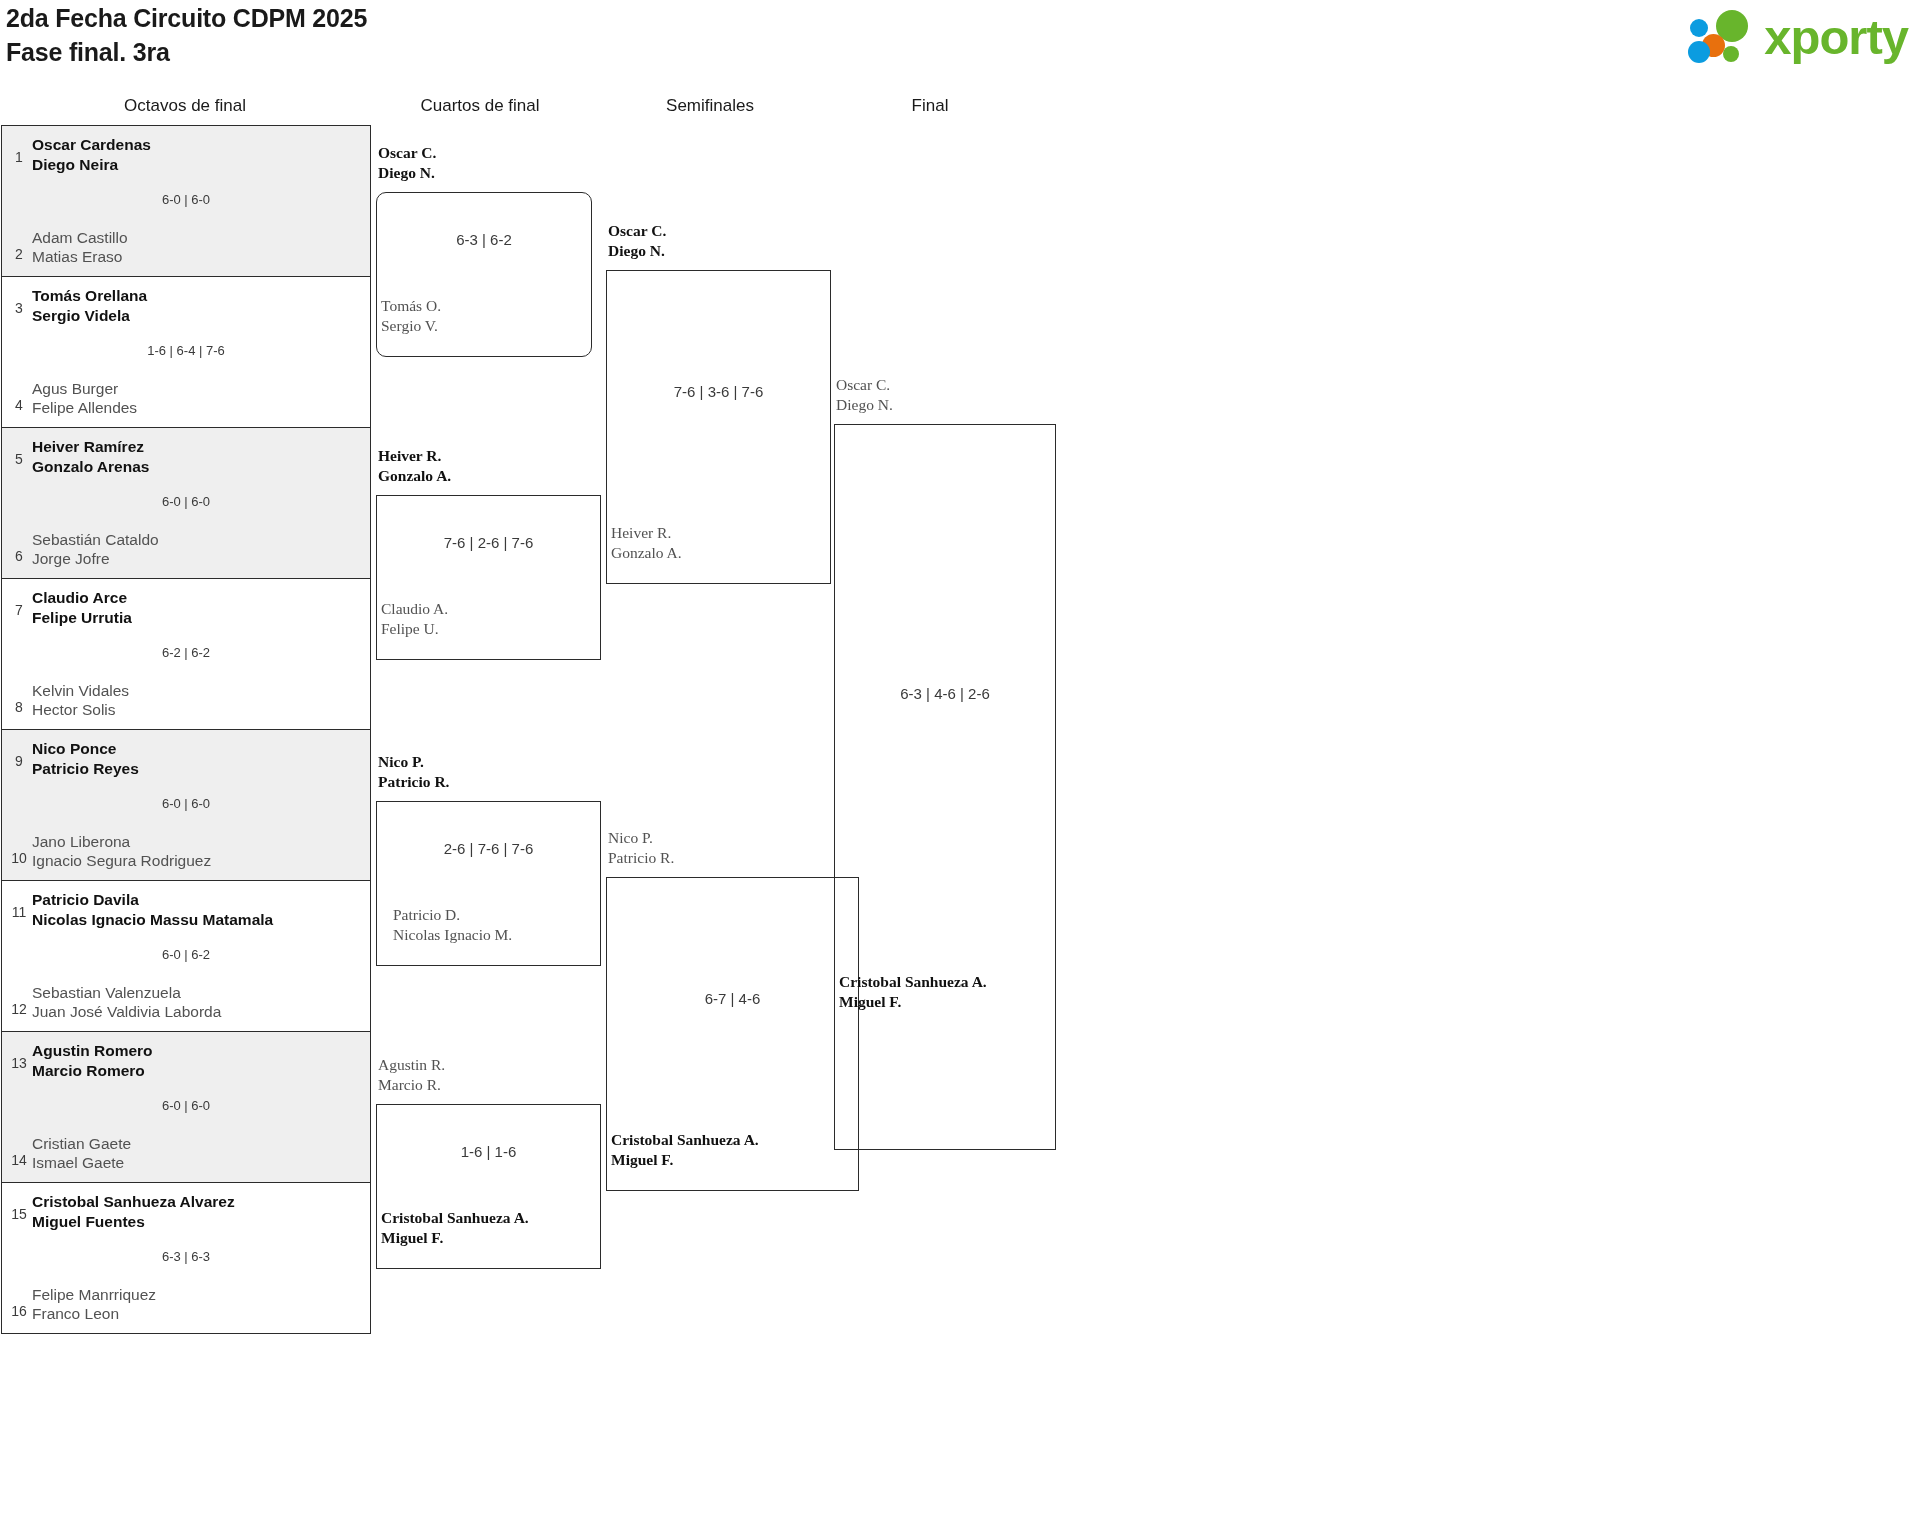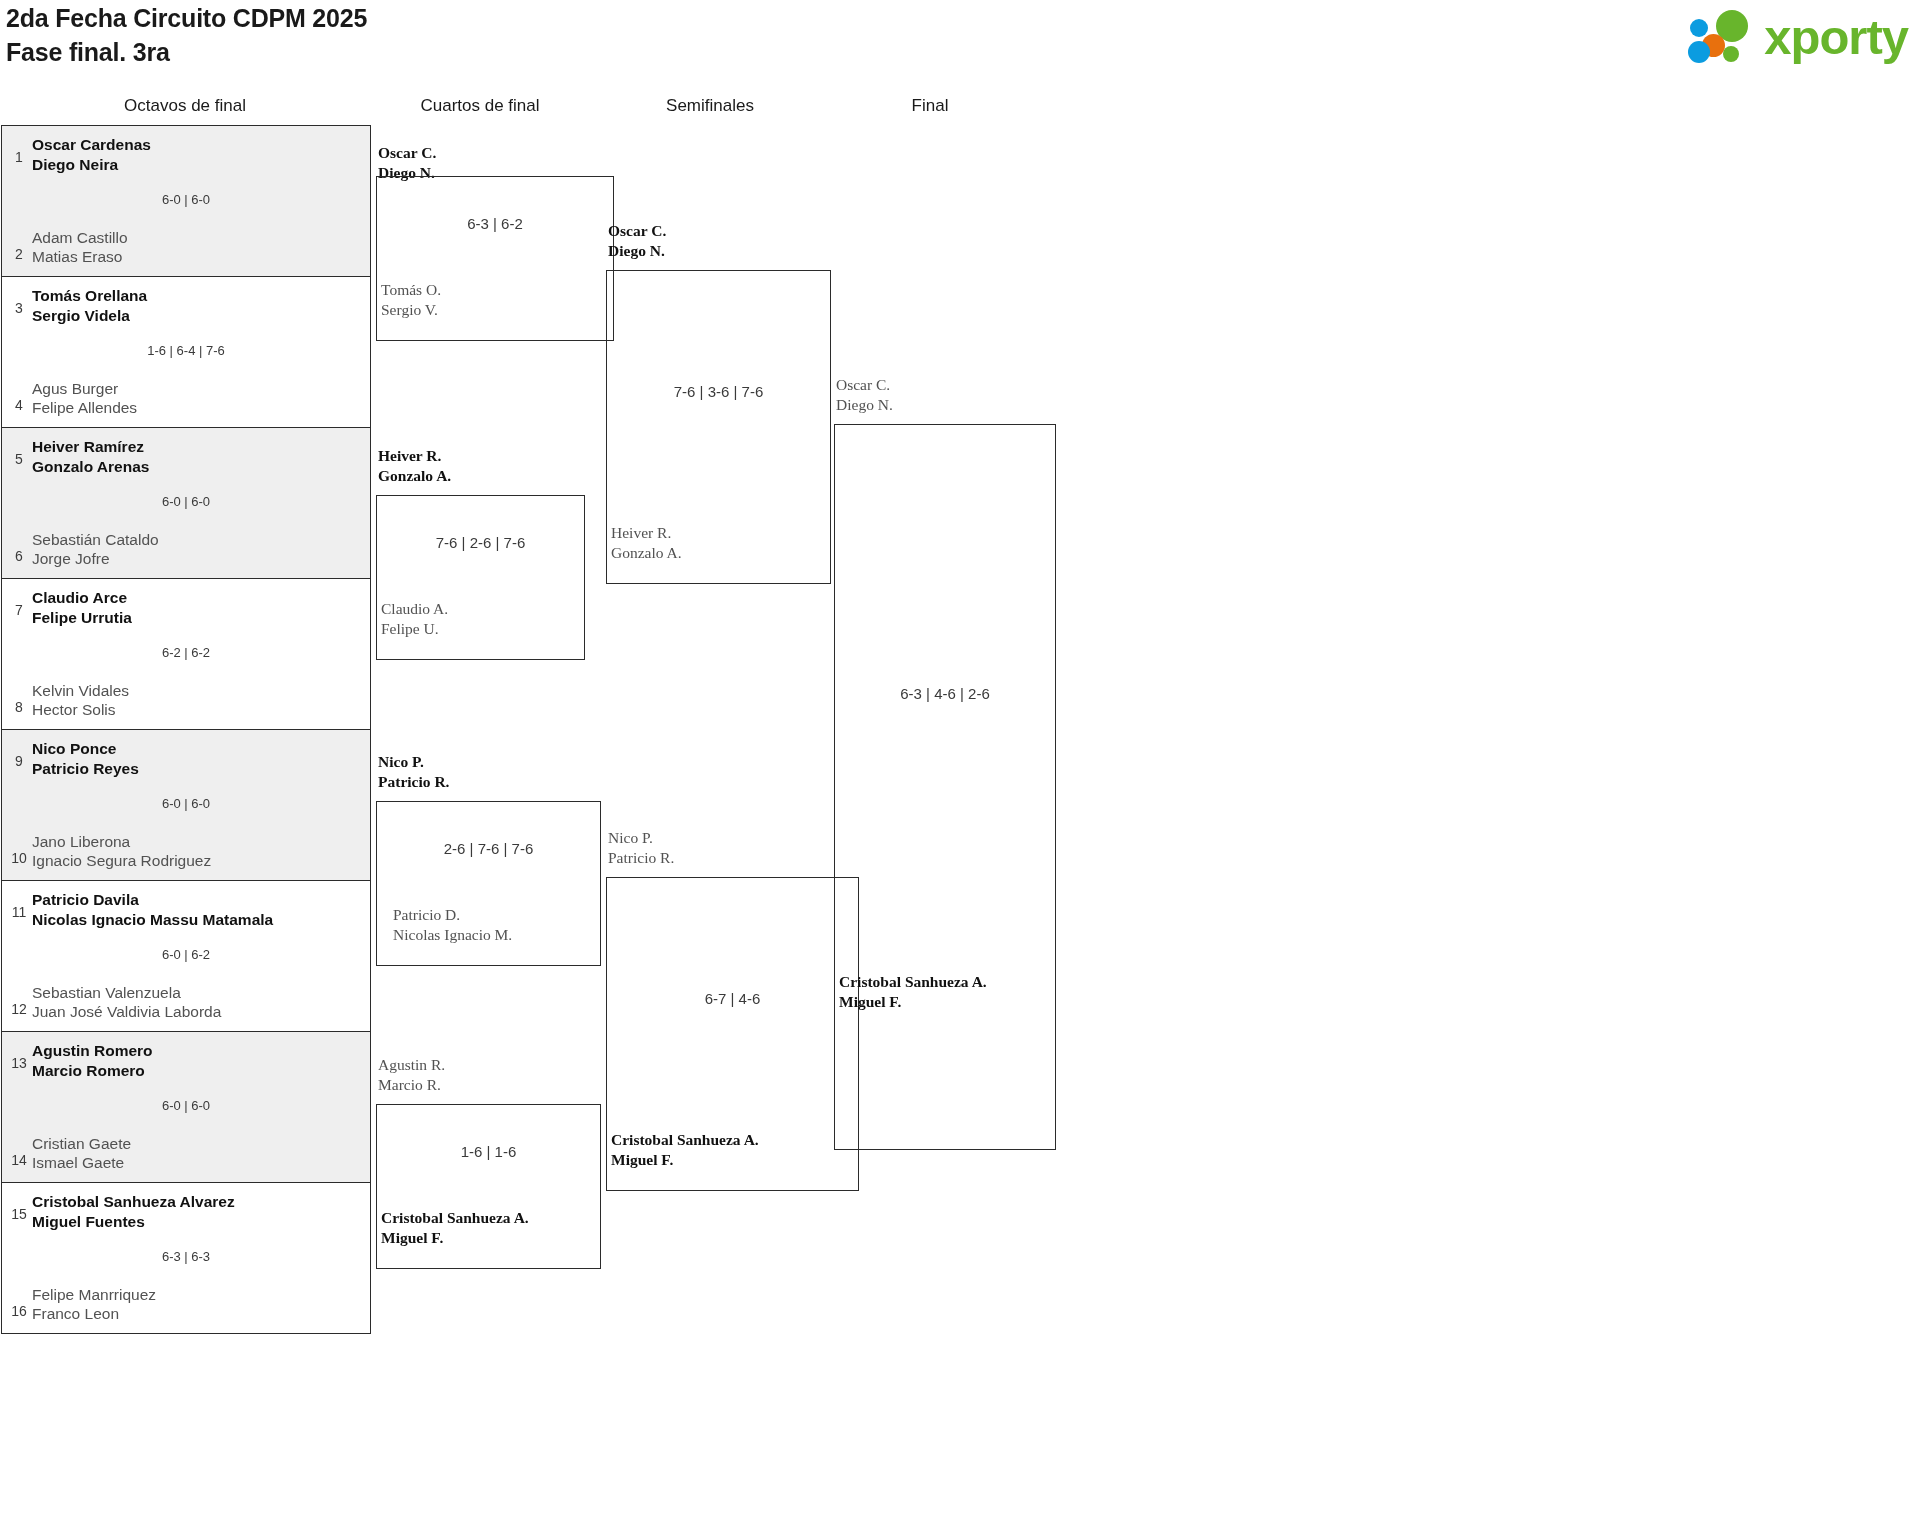--- a/index.html
+++ b/index.html
@@ -262,33 +262,33 @@
         <span class="nm">Franco Leon</span>
       </div>
     </div>
 
   </div>
 
   <div class="team-label winner" style="left:378px; top:143px;">
     <span class="nm">Oscar C.</span>
     <span class="nm">Diego N.</span>
   </div>
-  <div class="bx" style="left:376px; top:176px; width:238px; height:165px;">
+  <div class="bx" style="left:376px; top:192px; width:216px; height:165px;border-radius:10px;">
     <div class="bx-score" style="top:38px;">6-3 | 6-2</div>
     <div class="team-label loser" style="left:4px; top:103px;">
       <span class="nm">Tomás O.</span>
       <span class="nm">Sergio V.</span>
     </div>
   </div>
 
   <div class="team-label winner" style="left:378px; top:446px;">
     <span class="nm">Heiver R.</span>
     <span class="nm">Gonzalo A.</span>
   </div>
-  <div class="bx" style="left:376px; top:495px; width:209px; height:165px;">
+  <div class="bx" style="left:376px; top:495px; width:225px; height:165px;">
     <div class="bx-score" style="top:38px;">7-6 | 2-6 | 7-6</div>
     <div class="team-label loser" style="left:4px; top:103px;">
       <span class="nm">Claudio A.</span>
       <span class="nm">Felipe U.</span>
     </div>
   </div>
 
   <div class="team-label winner" style="left:378px; top:752px;">
     <span class="nm">Nico P.</span>
     <span class="nm">Patricio R.</span>

